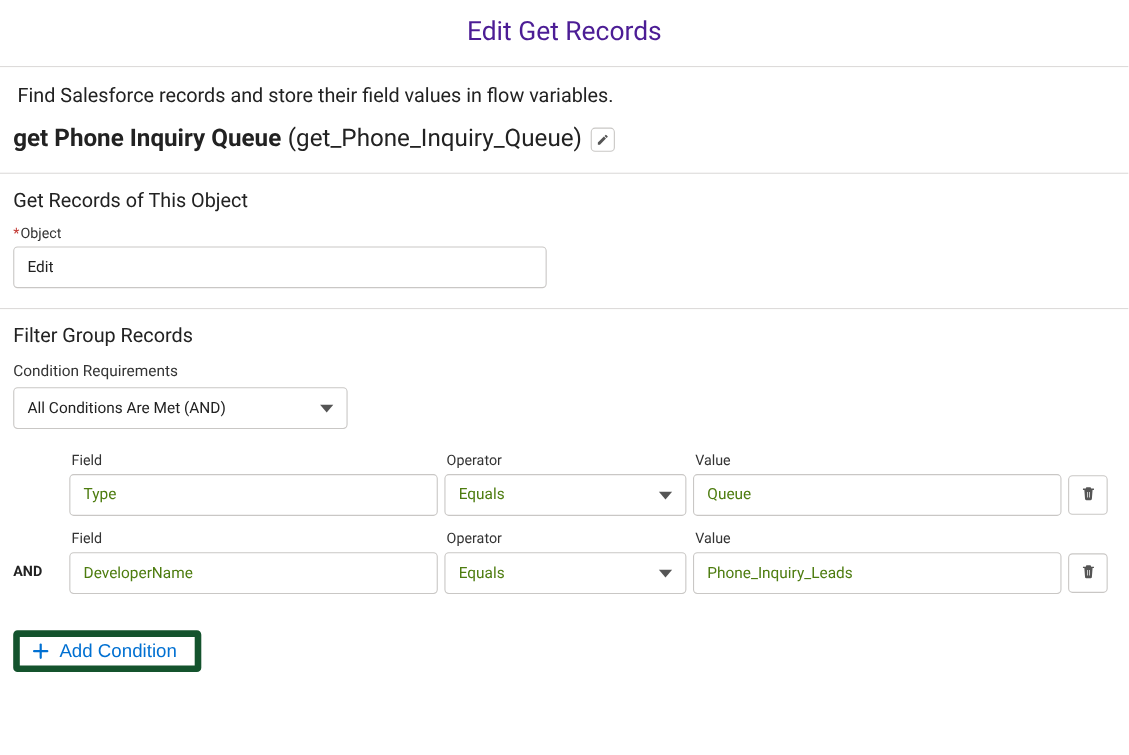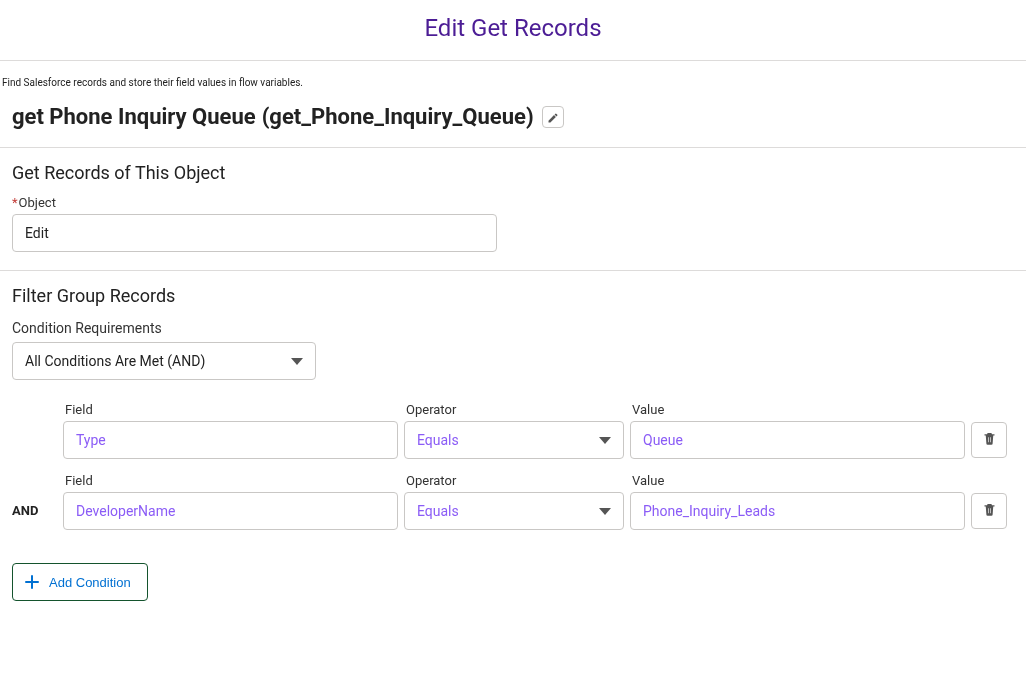--- a/index.html
+++ b/index.html
@@ -20,34 +20,34 @@
     font-weight: 400;
     color: #4c1d95;
     padding: 14px 0 18px;
   }
   .hr {
     border: none;
     border-top: 1px solid #dddbda;
     margin: 0;
   }
   .description {
-    font-size: 10px;
-    color: #222;
-    padding: 16px 2px 10px;
+    font-size: 18px;
+    color: #222;
+    padding: 16px 16px 10px;
   }
   .record-name-row {
     padding: 6px 12px 18px;
     font-size: 22px;
     color: #222;
     display: flex;
     align-items: center;
     gap: 6px;
   }
   .record-name-row .bold { font-weight: 700; }
-  .record-name-row .api { font-weight: 700; }
+  .record-name-row .api { font-weight: 400; }
   .edit-btn {
     width: 22px; height: 22px;
     border: 1px solid #c9c7c5;
     border-radius: 4px;
     display: inline-flex;
     align-items: center;
     justify-content: center;
     background: #fff;
     cursor: pointer;
     margin-left: 2px;
@@ -123,21 +123,21 @@
     margin-bottom: 4px;
     padding-left: 2px;
   }
   .cond-input {
     height: 38px;
     border: 1px solid #c9c7c5;
     border-radius: 4px;
     background: #fff;
     padding: 0 12px;
     font-size: 14px;
-    color: #8b5cf6;
+    color: #4d7c0f;
     display: flex;
     align-items: center;
     justify-content: space-between;
   }
   .cond-select { }
   .trash-btn {
     width: 36px; height: 36px;
     border: 1px solid #c9c7c5;
     border-radius: 4px;
     background: #fff;
@@ -145,25 +145,25 @@
     align-items: center;
     justify-content: center;
     cursor: pointer;
     margin-top: 20px;
   }
   .trash-btn svg { width: 15px; height: 15px; }
 
   .add-btn {
     margin: 18px 0 0 12px;
     height: 38px;
-    border: 1px solid #14532d;
+    border: 6px solid #14532d;
     border-radius: 4px;
     background: #fff;
     color: #0070d2;
-    font-size: 13px;
+    font-size: 17px;
     padding: 0 16px 0 12px;
     display: inline-flex;
     align-items: center;
     gap: 10px;
     cursor: pointer;
   }
   .plus {
     position: relative;
     width: 14px; height: 14px;
     display: inline-flex;

